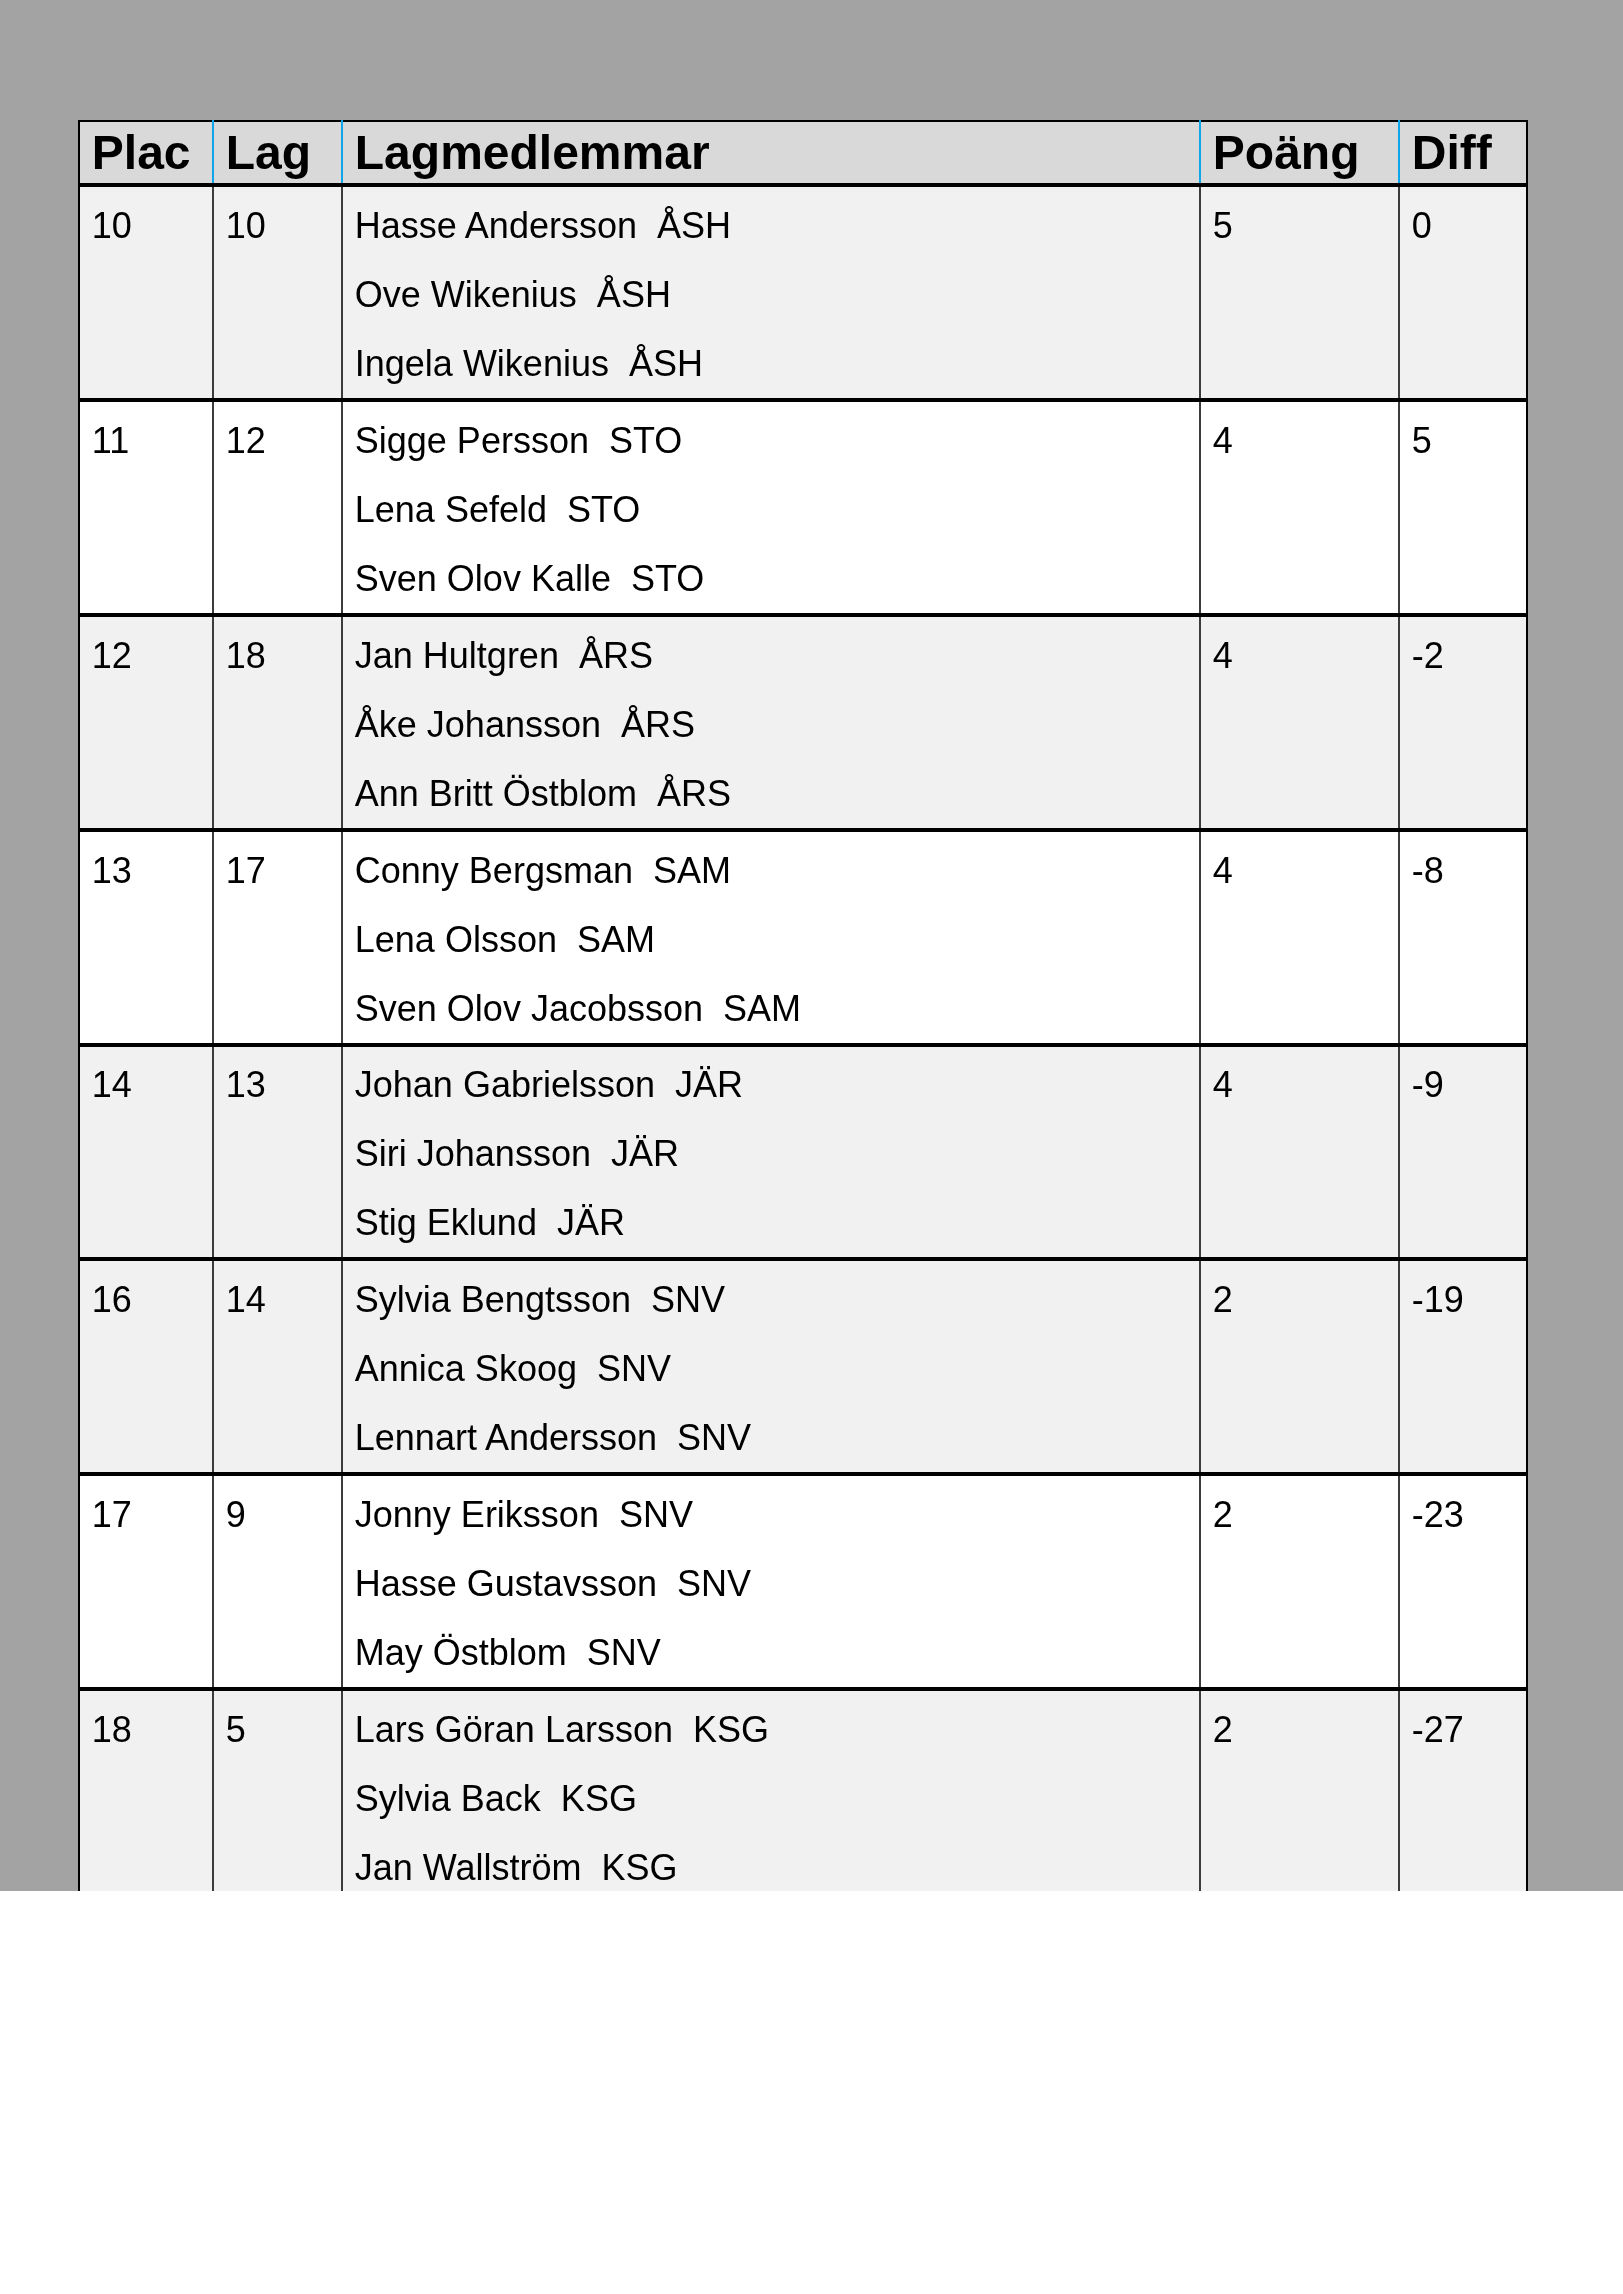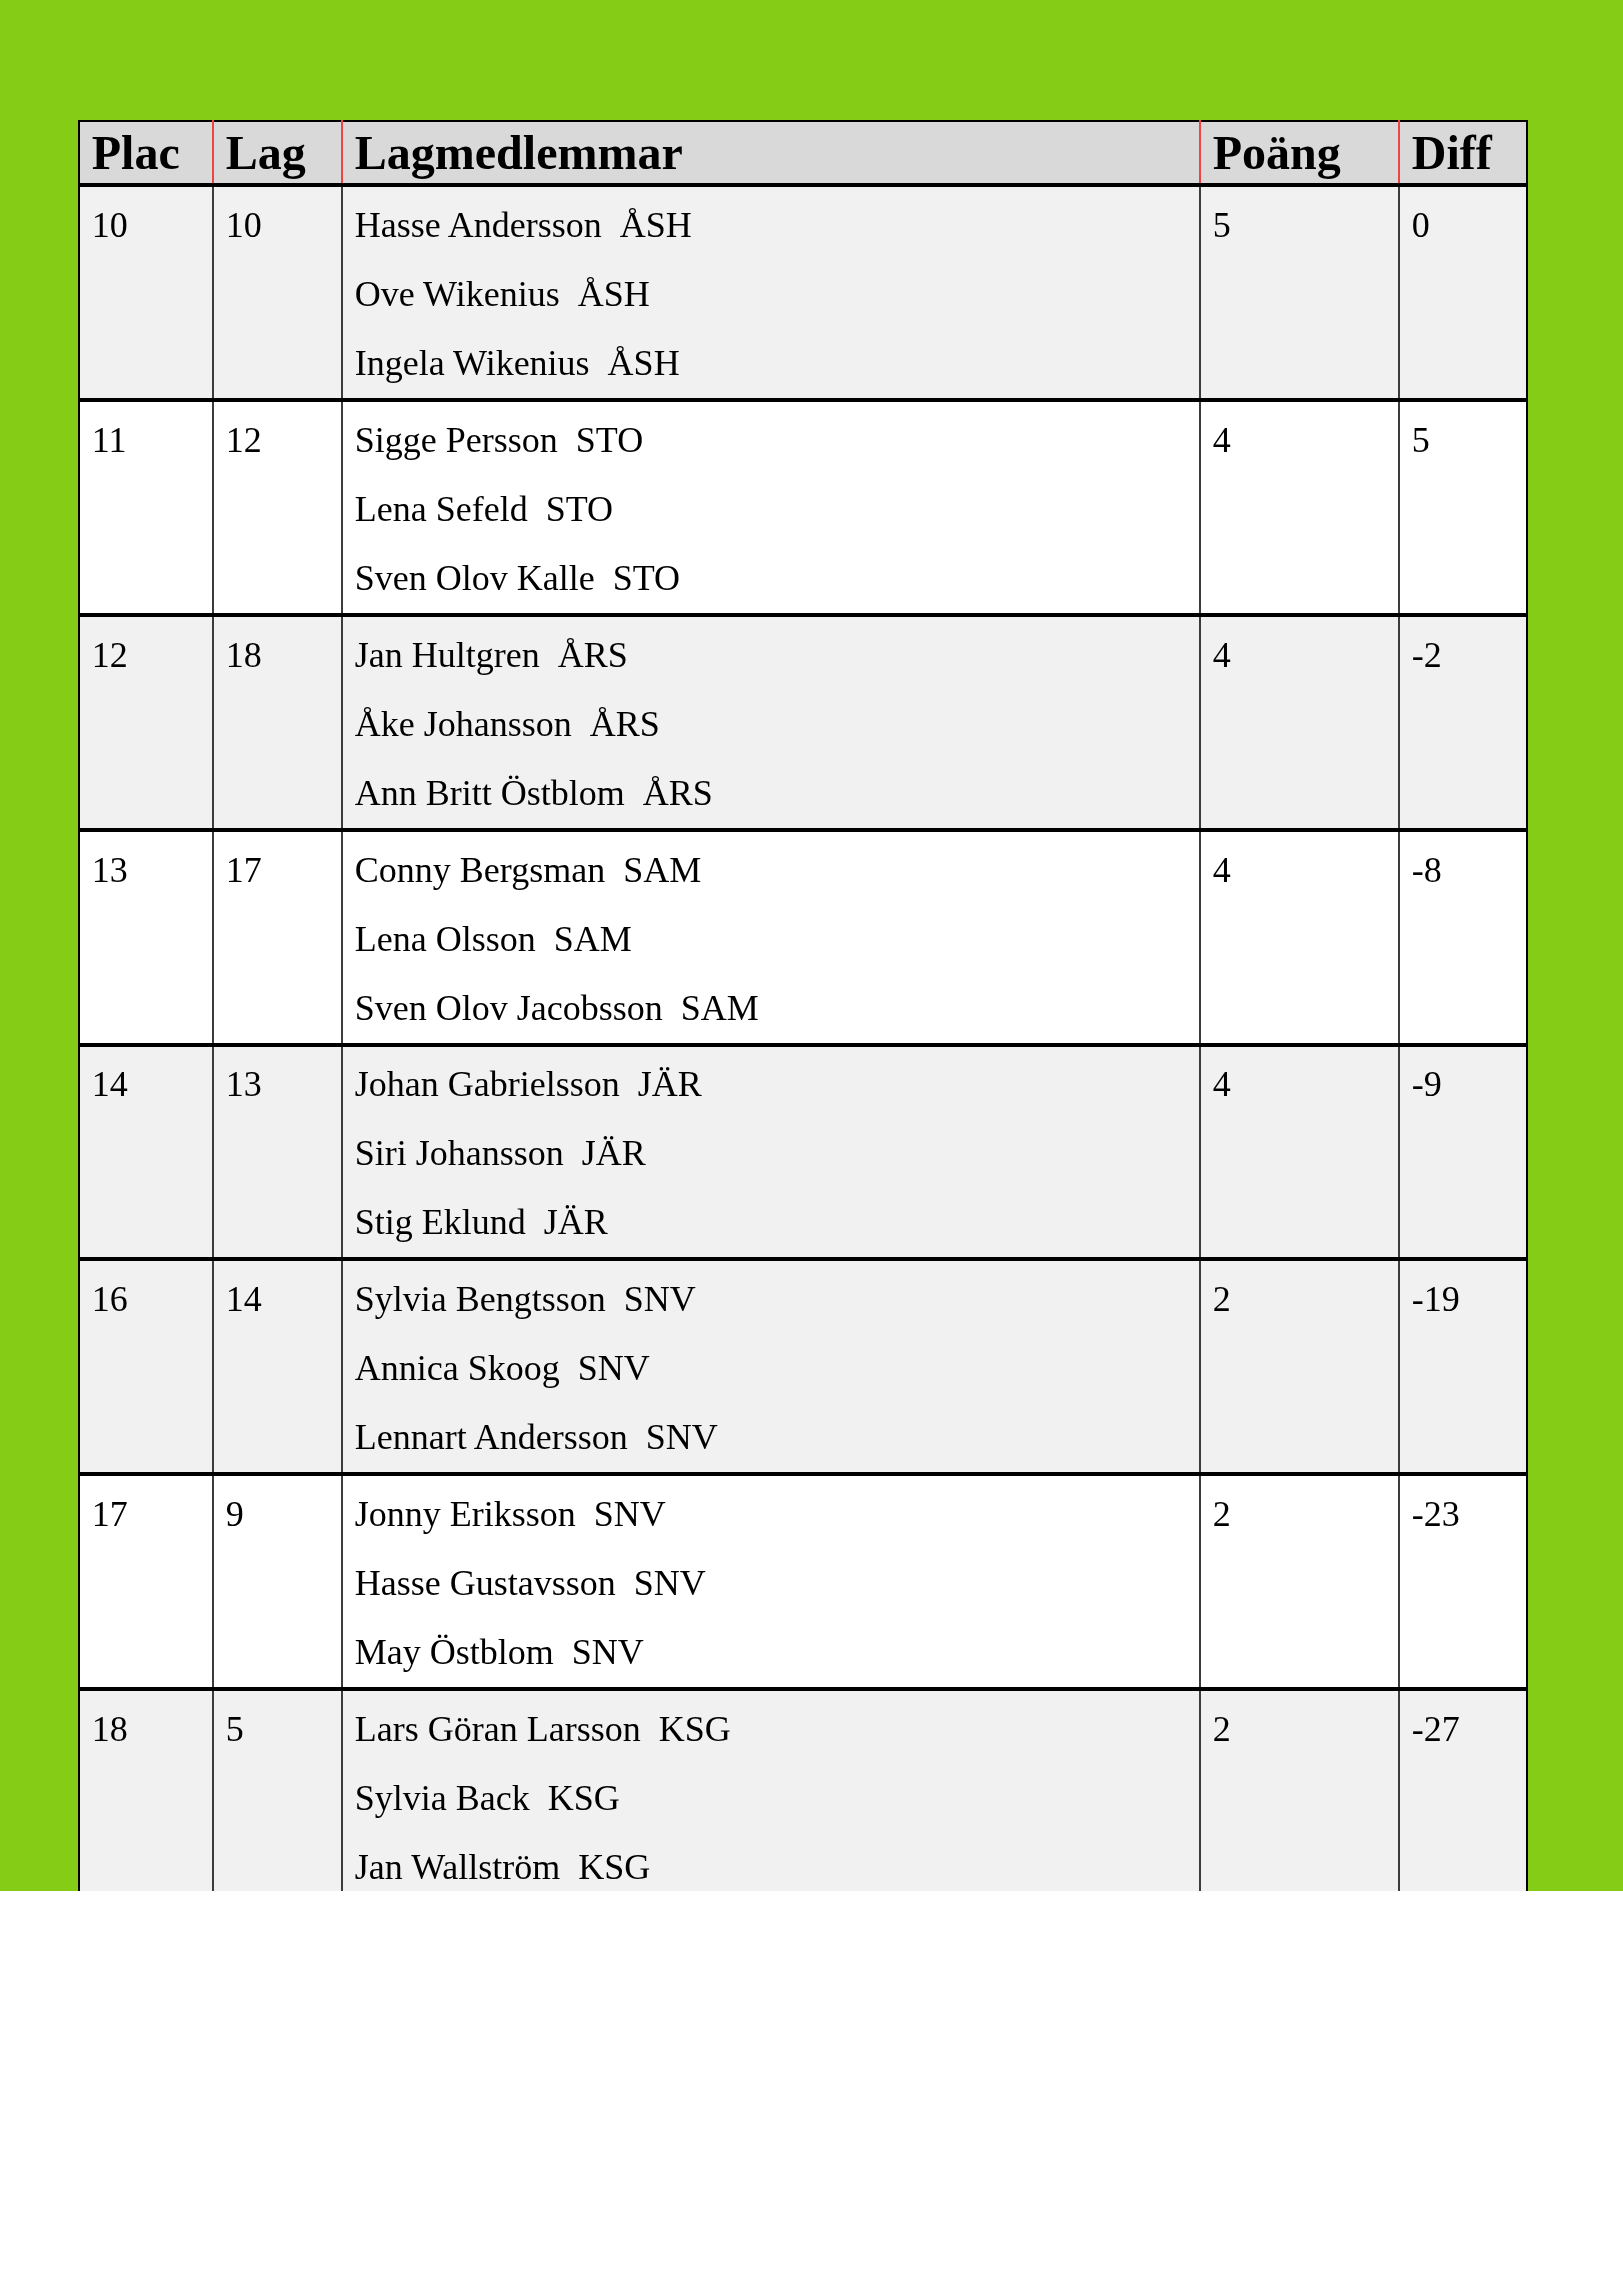--- a/index.html
+++ b/index.html
@@ -8,23 +8,22 @@
     background: #ffffff;
     width: 1623px;
     height: 2295px;
     font-family: "Liberation Sans", sans-serif;
     color: #000000;
   }
   .page {
     position: relative;
     width: 1623px;
     height: 1891px;
-    background: #84cc16;
+    background: #a3a3a3;
     overflow: hidden;
-    font-family: Liberation Serif, serif;
   }
   table.results {
     position: absolute;
     left: 78px;
     top: 120px;
     width: 1449px;
     border-collapse: collapse;
     table-layout: fixed;
     border: 2.9px solid #000000;
   }
@@ -35,21 +34,21 @@
   col.c-diff { width: 128px; }
 
   thead th {
     background: #d9d9d9;
     height: 61px;
     text-align: left;
     vertical-align: middle;
     font-size: 48px;
     font-weight: bold;
     padding: 0 0 0 11.8px;
-    border-left: 2px solid #ef4444;
+    border-left: 2px solid #0ea5e9;
     white-space: nowrap;
     overflow: hidden;
   }
   thead th:first-child { border-left: none; }
 
   tbody td {
     vertical-align: top;
     font-size: 36px;
     padding: 3.9px 0 0 11.8px;
     line-height: 69px;

